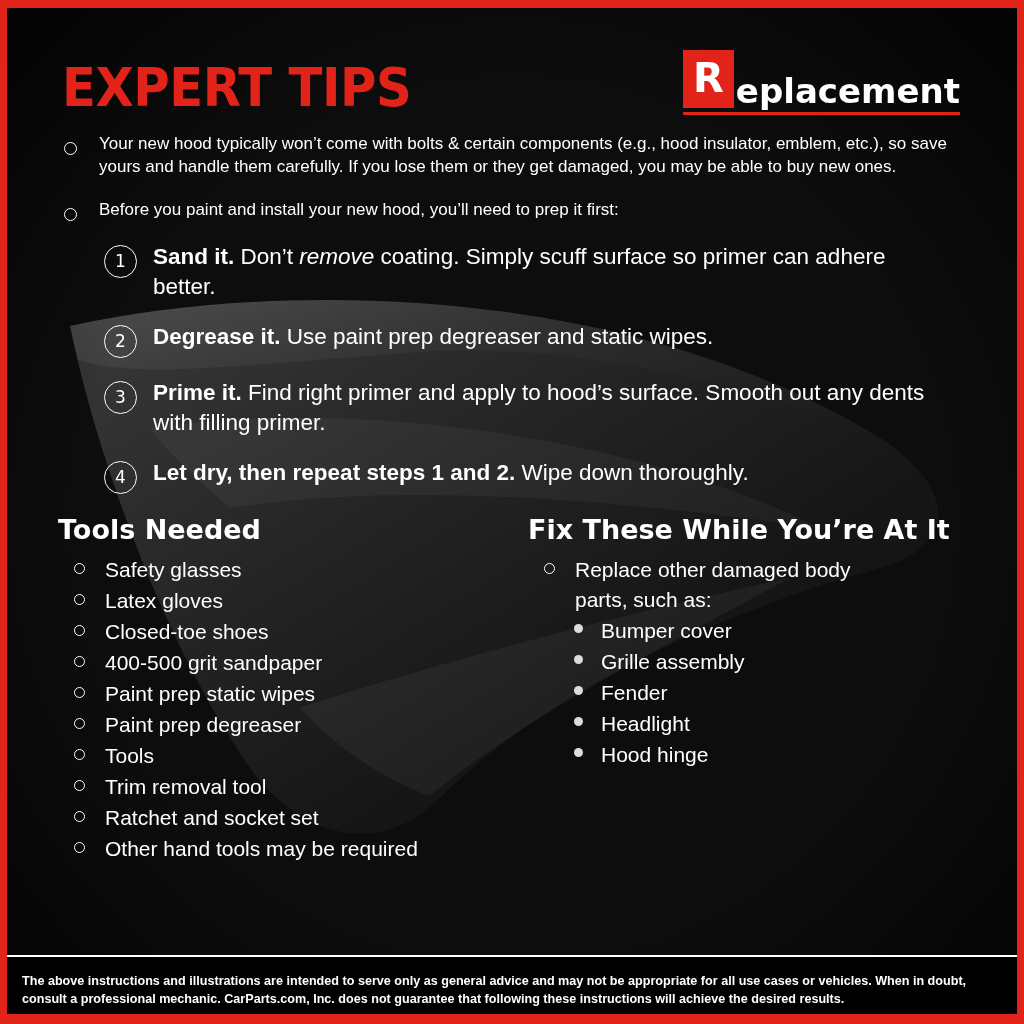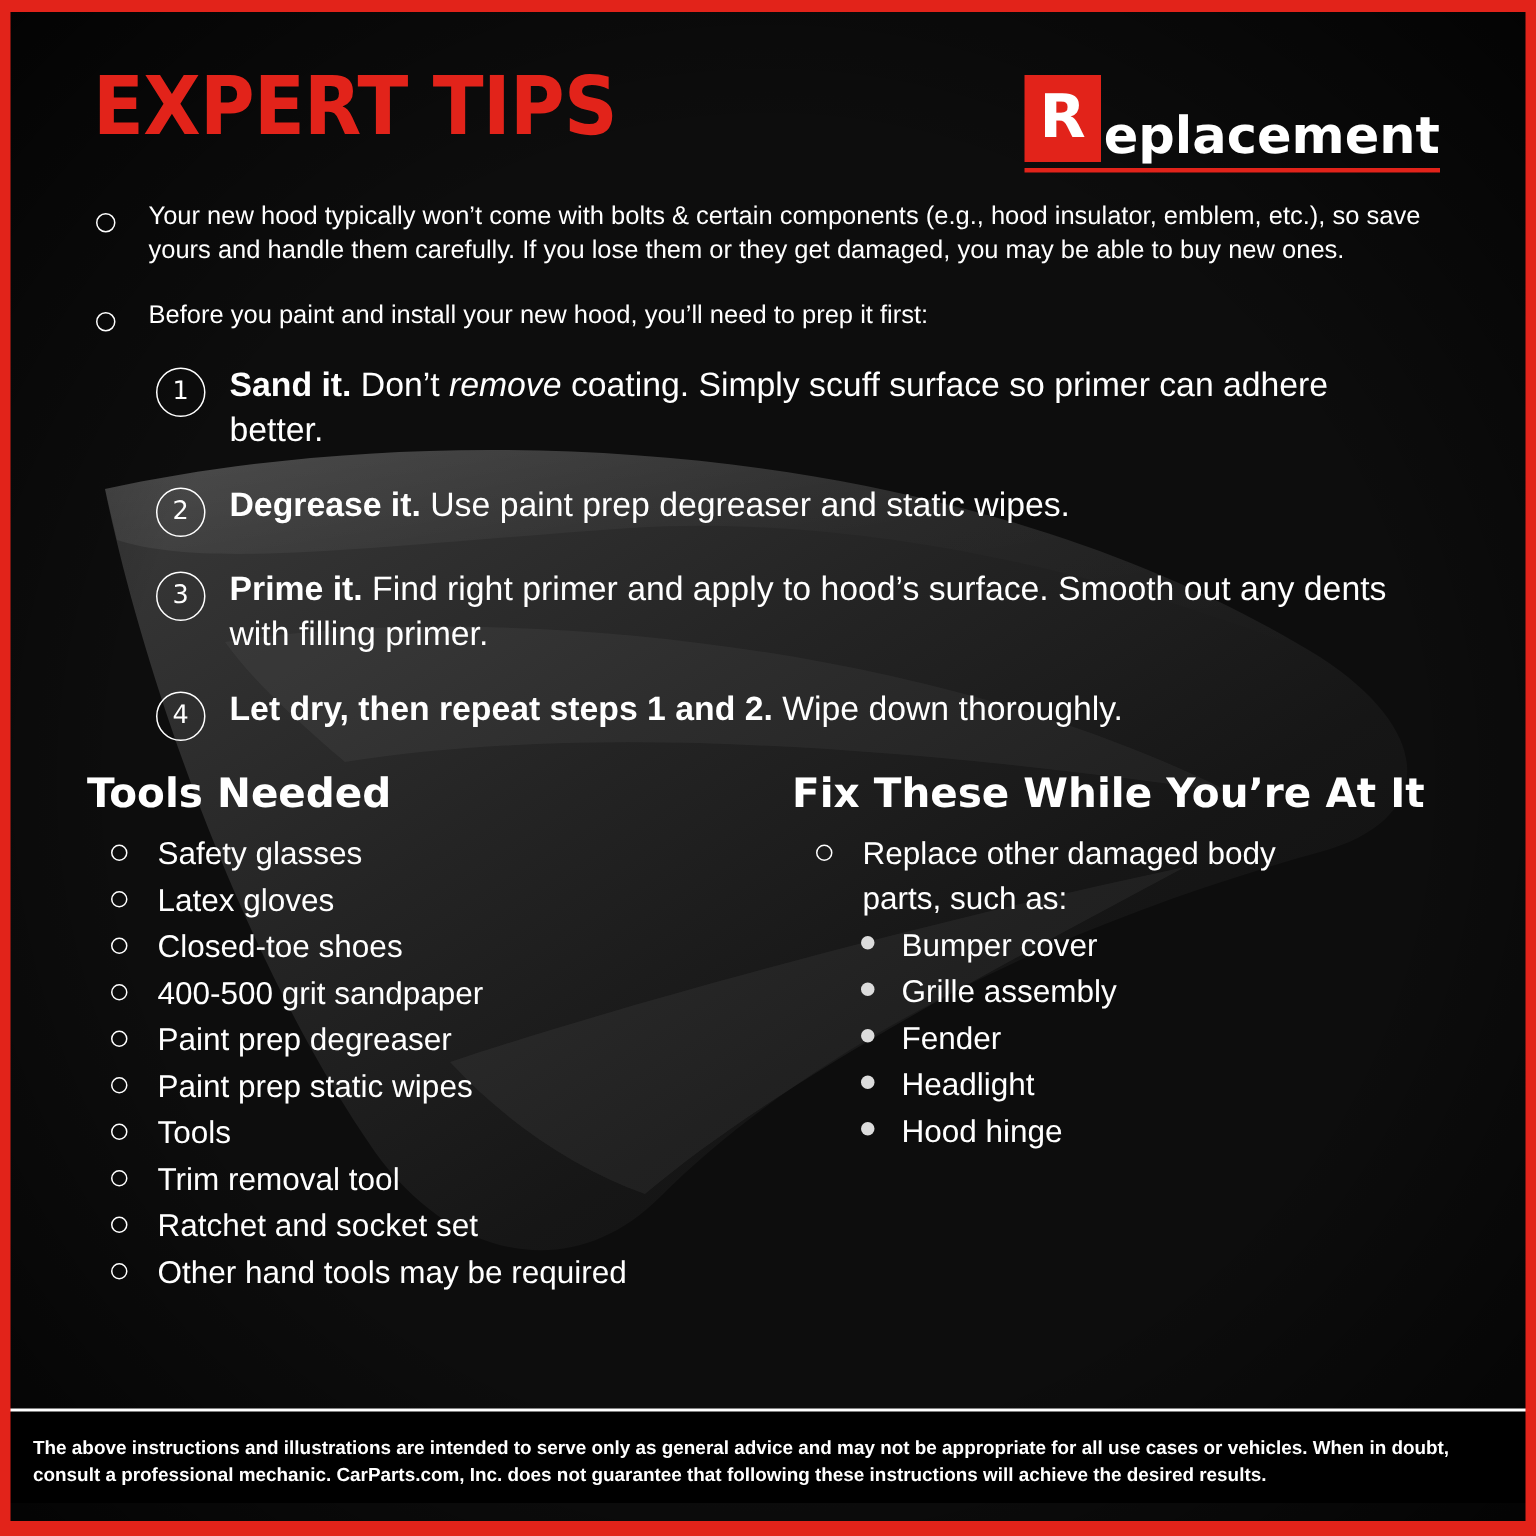--- a/index.html
+++ b/index.html
@@ -49,21 +49,21 @@
   }
 
   .content {
     position: relative;
     z-index: 10;
     padding: 26px 58px 0 58px;
   }
 
   .header {
     display: flex;
-    align-items: flex-start;
+    align-items: flex-end;
     justify-content: space-between;
   }
   .title {
     color: #e2231a;
     font-size: 54px;
     font-weight: bold;
     letter-spacing: -0.5px;
     line-height: 1;
     margin: 10px 0 0 4px;
     font-family: "DejaVu Sans", sans-serif;
@@ -198,21 +198,21 @@
     background: #dcdcdc;
     border-radius: 50%;
     margin: 8px 18px 0 46px;
     flex: 0 0 auto;
   }
   .sub-list { margin-top: 0; }
 
   .disclaimer {
     position: absolute;
     left: 0; right: 0;
-    bottom: 22px;
+    bottom: 6px;
     z-index: 20;
     padding: 15px 22px 10px 22px;
     border-top: 2px solid #ffffff;
     background: #000;
     color: #fff;
     font-size: 12.6px;
     font-weight: bold;
     line-height: 1.45;
   }
 </style>
@@ -326,25 +326,25 @@
           <li>
               <span class="dot-o"></span>
               <span>Closed-toe shoes</span>
             </li>
           <li>
               <span class="dot-o"></span>
               <span>400-500 grit sandpaper</span>
             </li>
           <li>
               <span class="dot-o"></span>
+              <span>Paint prep static wipes</span>
+            </li>
+          <li>
+              <span class="dot-o"></span>
               <span>Paint prep degreaser</span>
-            </li>
-          <li>
-              <span class="dot-o"></span>
-              <span>Paint prep static wipes</span>
             </li>
           <li>
               <span class="dot-o"></span>
               <span>Tools</span>
             </li>
           <li>
               <span class="dot-o"></span>
               <span>Trim removal tool</span>
             </li>
           <li>

